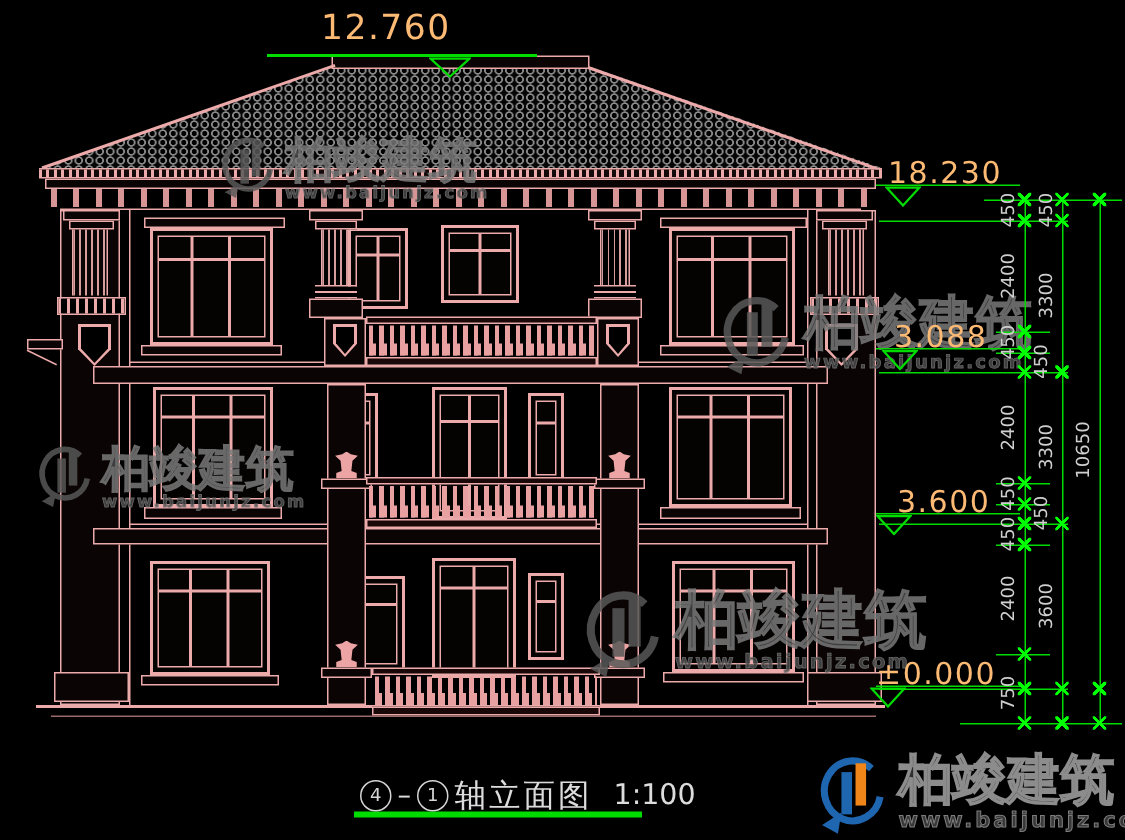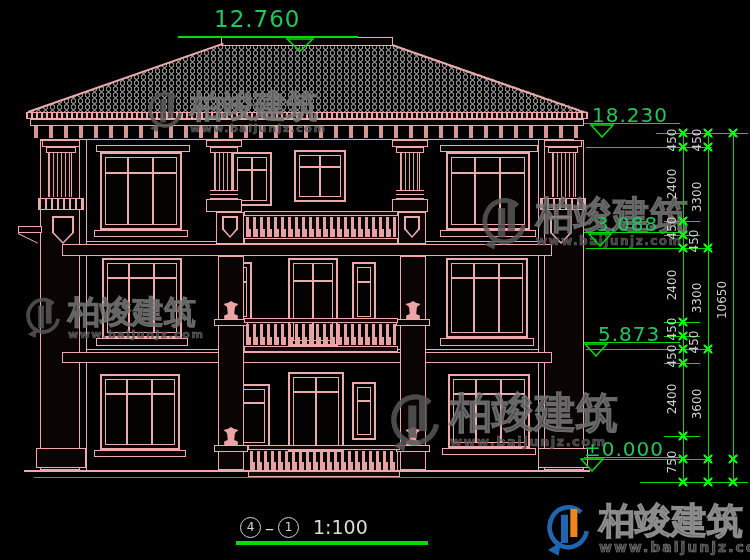--- a/index.html
+++ b/index.html
@@ -30,21 +30,21 @@
   .balu .railb{position:absolute;left:0;right:0;bottom:0;height:6px;border:1px solid #edaaaa;background:#1a0808;box-sizing:border-box;}
   .balu .field{position:absolute;left:2px;right:2px;top:6px;bottom:7px;
     background:repeating-linear-gradient(90deg,#e8a0a0 0 3px,rgba(0,0,0,0) 3px 7px);}
   .balu .field::after{content:'';position:absolute;left:0;right:0;bottom:0;height:8px;
     background:repeating-linear-gradient(90deg,#e8a0a0 0 5px,rgba(0,0,0,0) 5px 7px);}
   .shield{position:absolute;}
   .shield .o{position:absolute;inset:0;background:#edaaaa;clip-path:polygon(0 0,100% 0,100% 60%,50% 100%,0 60%);}
   .shield .n{position:absolute;inset:2px;background:#000;clip-path:polygon(0 0,100% 0,100% 60%,50% 100%,0 60%);}
   .urn{position:absolute;background:#eda4a4;
     clip-path:polygon(50% 0,66% 10%,92% 16%,72% 34%,68% 72%,88% 80%,88% 100%,12% 100%,12% 80%,32% 72%,28% 34%,8% 16%,34% 10%);}
-  .dimtext{position:absolute;color:#22c55e;font-size:20px;letter-spacing:1px;white-space:nowrap;z-index:30;text-align:right;}
+  .dimtext{position:absolute;color:#fdba74;font-size:20px;letter-spacing:1px;white-space:nowrap;z-index:30;text-align:right;}
   .chainlabel{position:absolute;color:#cfcfcf;font-size:12px;white-space:nowrap;
     transform:translate(-50%,-50%) rotate(-90deg);z-index:30;}
   .gline{position:absolute;background:#00dc00;z-index:25;}
   .gtick{position:absolute;width:9px;height:9px;z-index:26;transform:translate(-50%,-50%);
     background-image:linear-gradient(45deg,rgba(0,0,0,0) 42%,#00ff00 42% 58%,rgba(0,0,0,0) 58%),
                      linear-gradient(-45deg,rgba(0,0,0,0) 42%,#00ff00 42% 58%,rgba(0,0,0,0) 58%);}
   .gtri{position:absolute;z-index:26;}
   .wm{position:absolute;display:flex;align-items:flex-start;z-index:20;opacity:.85;pointer-events:none;}
   .wm .txt{color:#464646;-webkit-text-stroke:1px #7a7a7a;font-weight:bold;line-height:1;white-space:nowrap;}
   .wm .url{color:#4a4a4a;-webkit-text-stroke:.6px #757575;font-weight:bold;letter-spacing:1.5px;white-space:nowrap;}
@@ -295,20 +295,21 @@
   <div class="dimtext" style="left:214px;top:6px;font-size:23px;">12.760</div>
   <div class="gline" style="left:178px;top:36px;width:180px;height:2px;"></div>
   <svg class="gtri" style="left:286px;top:38px;" width="28" height="14" viewBox="0 0 28 14">
     <polygon points="1,1 27,1 14,13" fill="none" stroke="#00dc00" stroke-width="1.5"></polygon>
   </svg>
 
   <div class="titlebar" style="left:240px;top:516px;">
     <span class="circnum">4</span>
     <span style="font-size:18px;">–</span>
     <span class="circnum">1</span>
+    <span style="font-size:21px;letter-spacing:2px;">轴立面图</span>
     <span style="font-size:19px;margin-left:10px;">1:100</span>
   </div>
   <div class="gline" style="left:236px;top:541px;width:192px;height:4px;"></div>
 
   <div class="brand" style="left:544px;top:503px;">
     <svg width="48" height="54" viewBox="0 0 40 46">
       <path d="M31 8 A16 17 0 1 0 36 24" fill="none" stroke="#1f66b0" stroke-width="4"></path>
       <rect x="14" y="10" width="6" height="24" fill="#1f66b0"></rect>
       <rect x="22" y="5" width="6" height="24" fill="#f08519"></rect>
       <path d="M3 40 L14 33 L12 45 Z" fill="#1f66b0"></path>
@@ -376,21 +377,21 @@
       <div class="chainlabel" style="left: 697px; top: 404px;">3600</div>
       <div class="chainlabel" style="left: 722px; top: 300px;">10650</div>
       <div class="dimtext" style="left: 592px; top: 103px;">18.230</div>
       <svg class="gtri" width="24" height="14" viewBox="0 0 24 14" style="left: 590px; top: 124px;">
         <polygon points="1,1 23,1 12,13" fill="none" stroke="#00dc00" stroke-width="1.5"></polygon>
       </svg>
       <div class="dimtext" style="left: 596px; top: 212px;">3.088</div>
       <svg class="gtri" width="24" height="14" viewBox="0 0 24 14" style="left: 588px; top: 233px;">
         <polygon points="1,1 23,1 12,13" fill="none" stroke="#00dc00" stroke-width="1.5"></polygon>
       </svg>
-      <div class="dimtext" style="left: 598px; top: 322px;">5.873</div>
+      <div class="dimtext" style="left: 598px; top: 322px;">3.600</div>
       <svg class="gtri" width="24" height="14" viewBox="0 0 24 14" style="left: 584px; top: 343px;">
         <polygon points="1,1 23,1 12,13" fill="none" stroke="#00dc00" stroke-width="1.5"></polygon>
       </svg>
       <div class="dimtext" style="left: 584px; top: 437px;">±0.000</div>
       <svg class="gtri" width="24" height="14" viewBox="0 0 24 14" style="left: 580px; top: 458px;">
         <polygon points="1,1 23,1 12,13" fill="none" stroke="#00dc00" stroke-width="1.5"></polygon>
       </svg>
     </div>
 </div>
 

